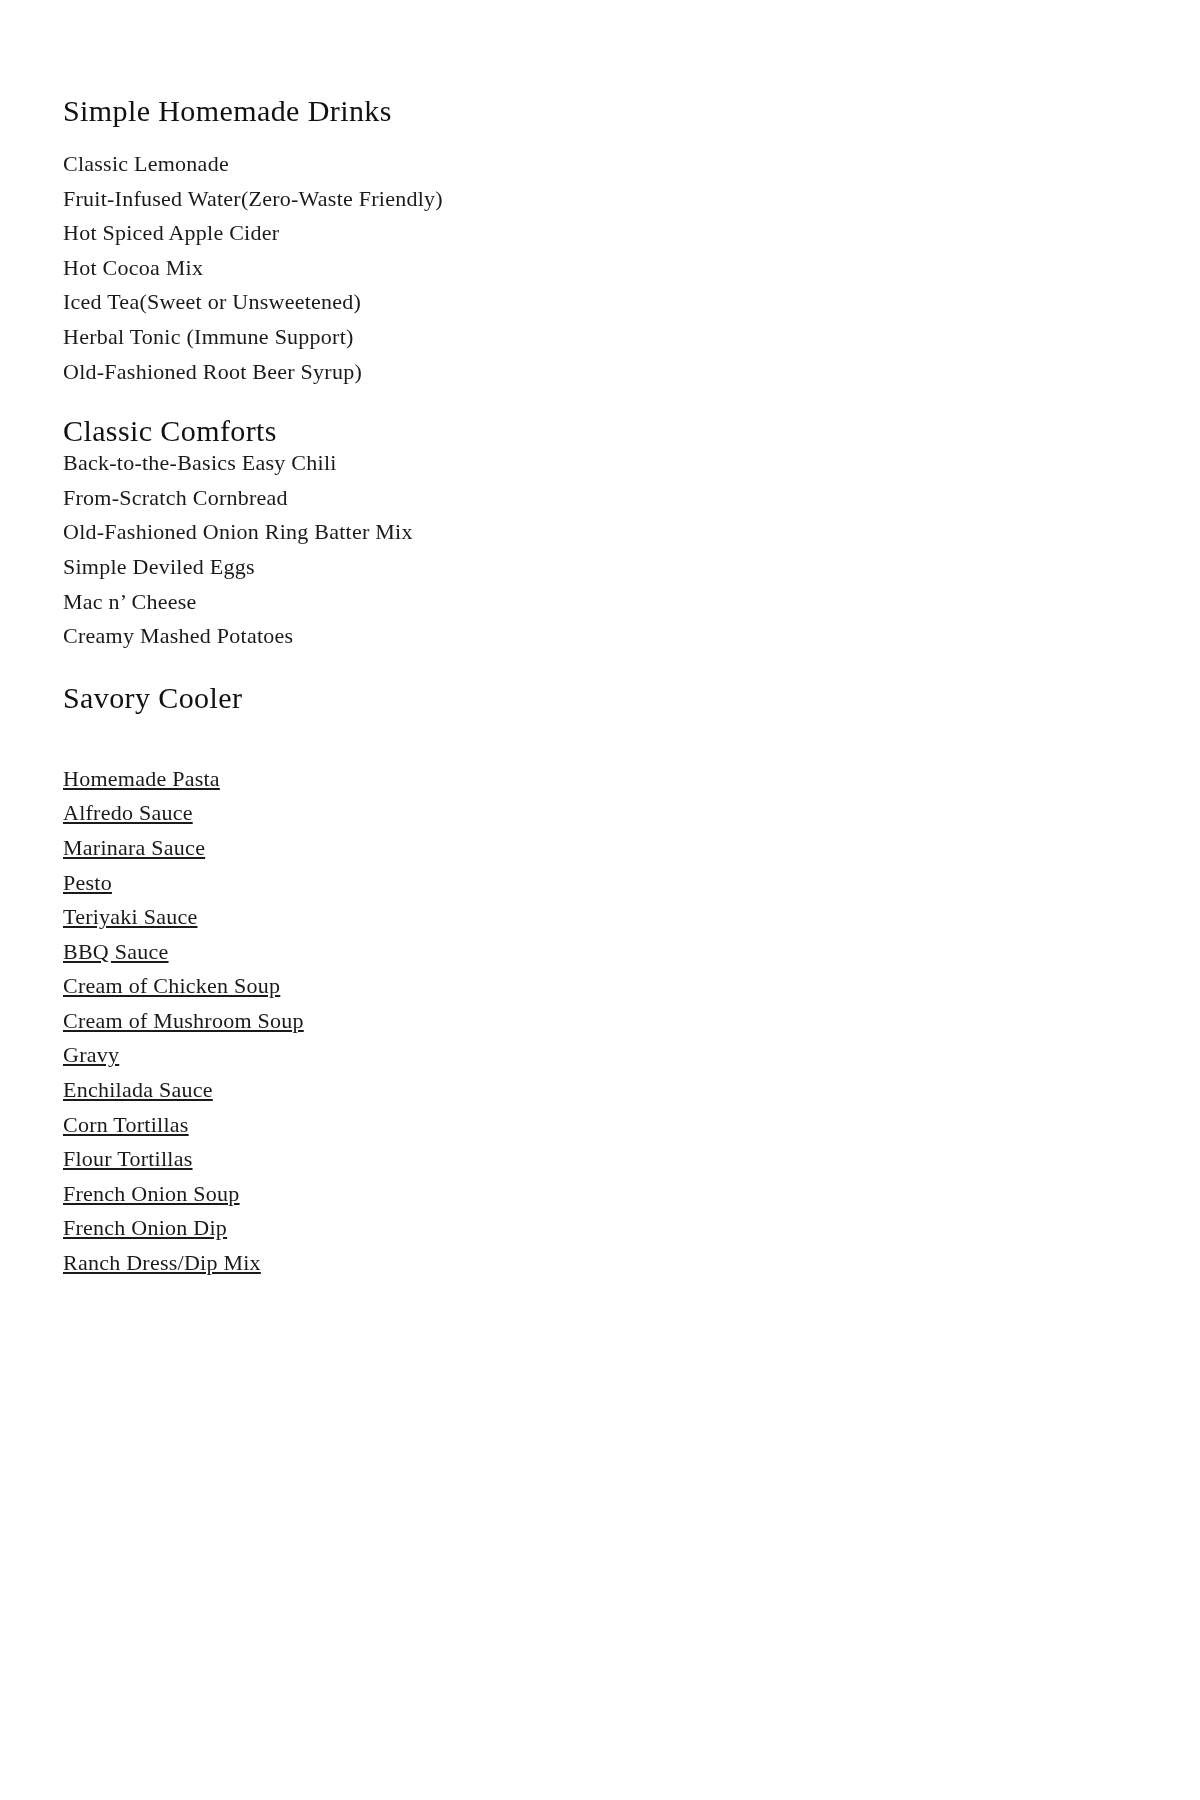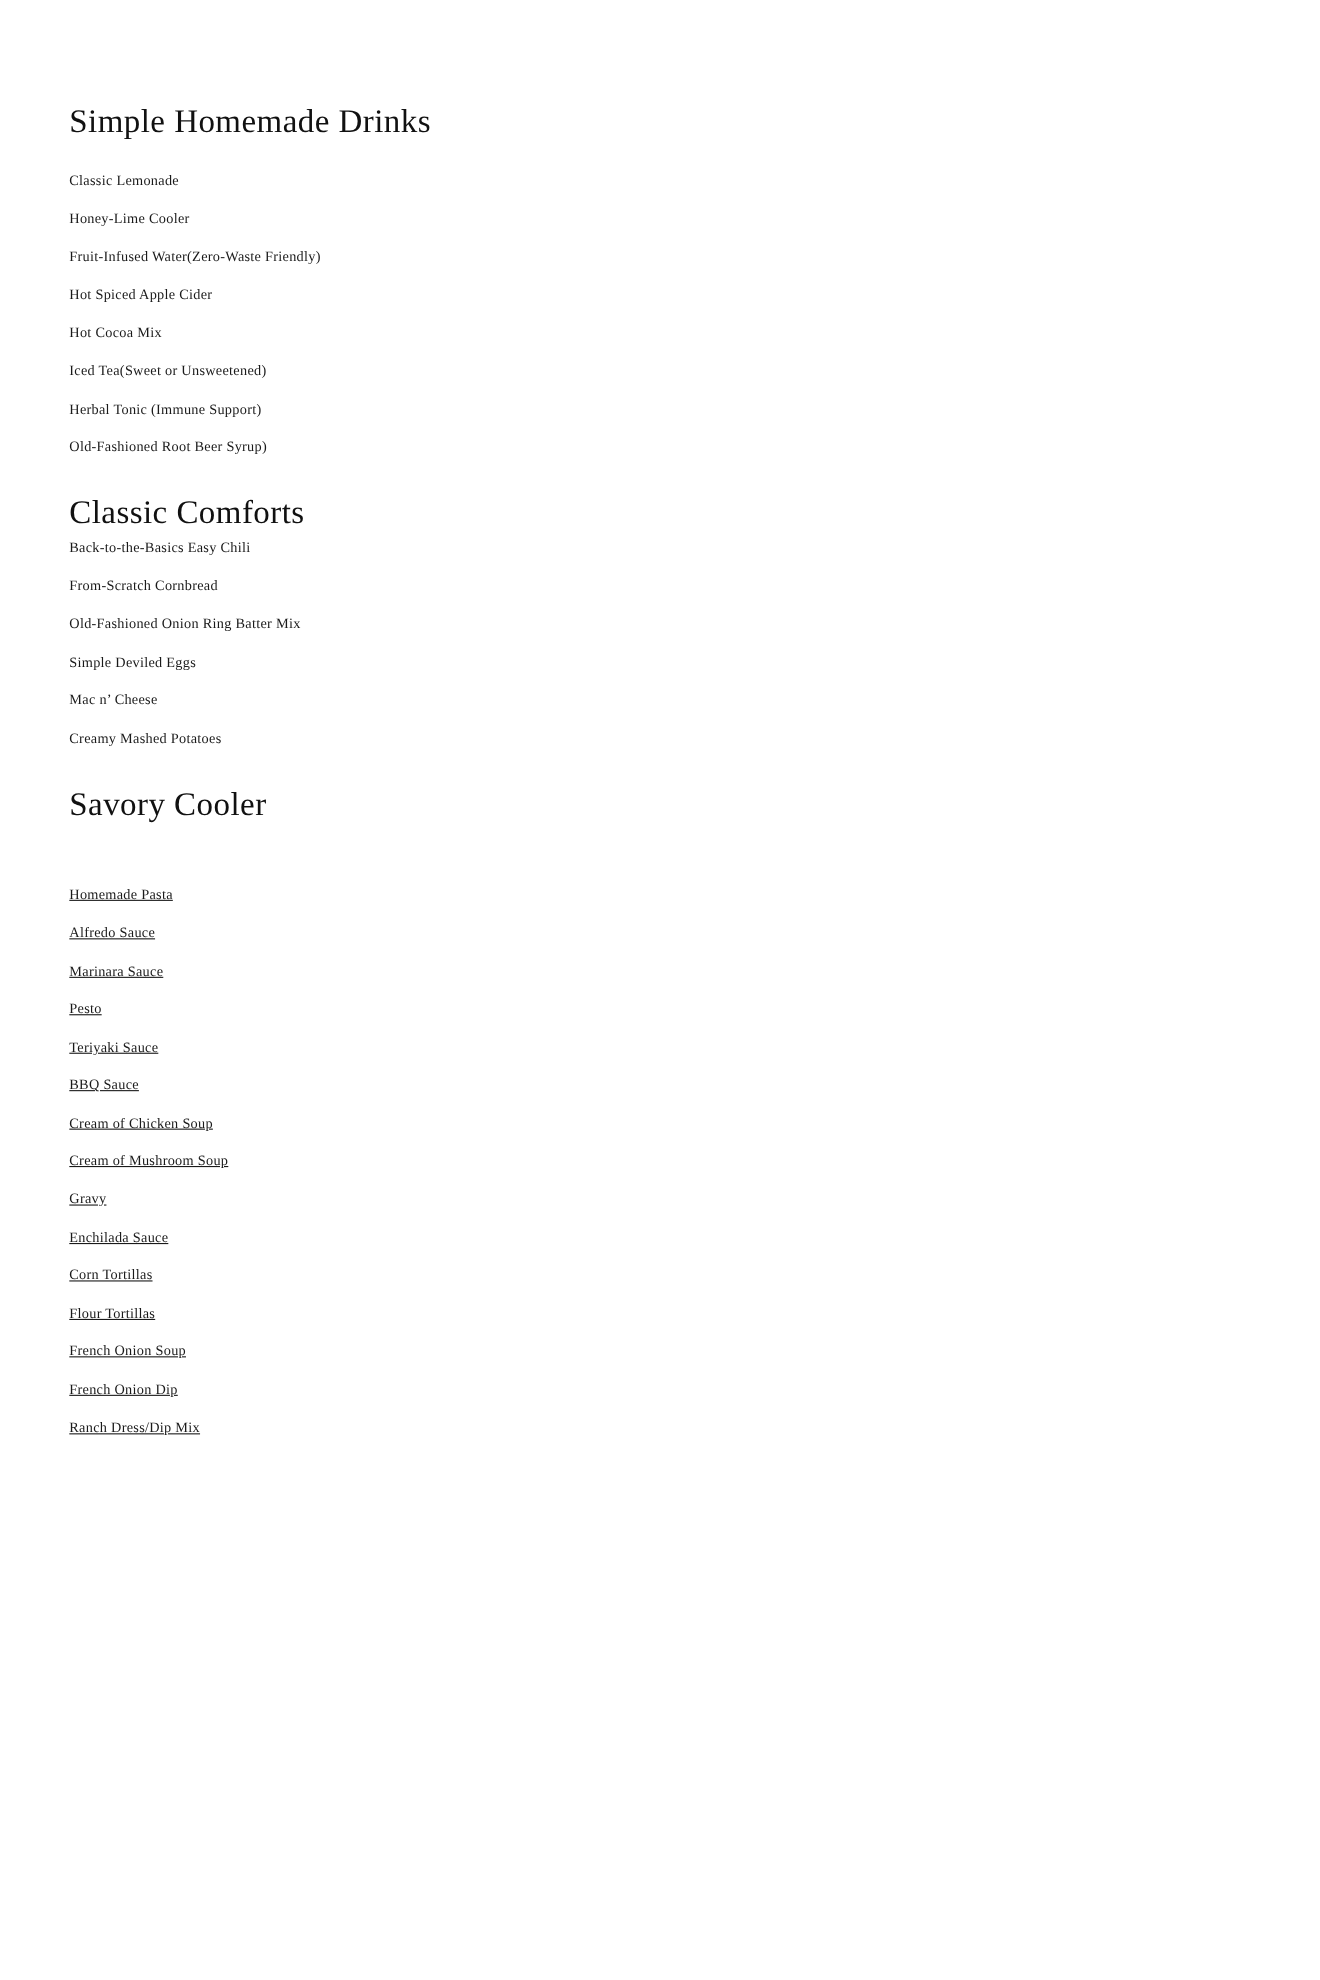--- a/index.html
+++ b/index.html
@@ -47,21 +47,21 @@
   }
 
   .item-list {
     list-style: none;
     margin: 0;
     padding: 0;
   }
 
   .item {
     font-family: "Liberation Serif", "DejaVu Serif", serif;
-    font-size: 13px;
+    font-size: 22px;
     font-weight: 400;
     line-height: 34.6px;
     letter-spacing: 0.25px;
     color: #1a1a1a;
     margin: 0;
     padding: 0;
     white-space: pre;
   }
 
   
@@ -74,21 +74,20 @@
 </head>
 <body>
 
 <div class="page">
   <div class="content">
 
     <section class="section section-drinks">
       <h2 class="section-heading">Simple Homemade Drinks</h2>
       <ul class="item-list">
         <li class="item">Classic Lemonade</li>
-        <li class="item">Honey-Lime Cooler</li>
         <li class="item">Fruit-Infused Water(Zero-Waste Friendly)</li>
         <li class="item">Hot Spiced Apple Cider</li>
         <li class="item">Hot Cocoa Mix</li>
         <li class="item">Iced Tea(Sweet or Unsweetened)</li>
         <li class="item">Herbal Tonic (Immune Support)</li>
         <li class="item">Old-Fashioned Root Beer Syrup)</li>
       </ul>
     </section>
 
     <section class="section section-comforts">

